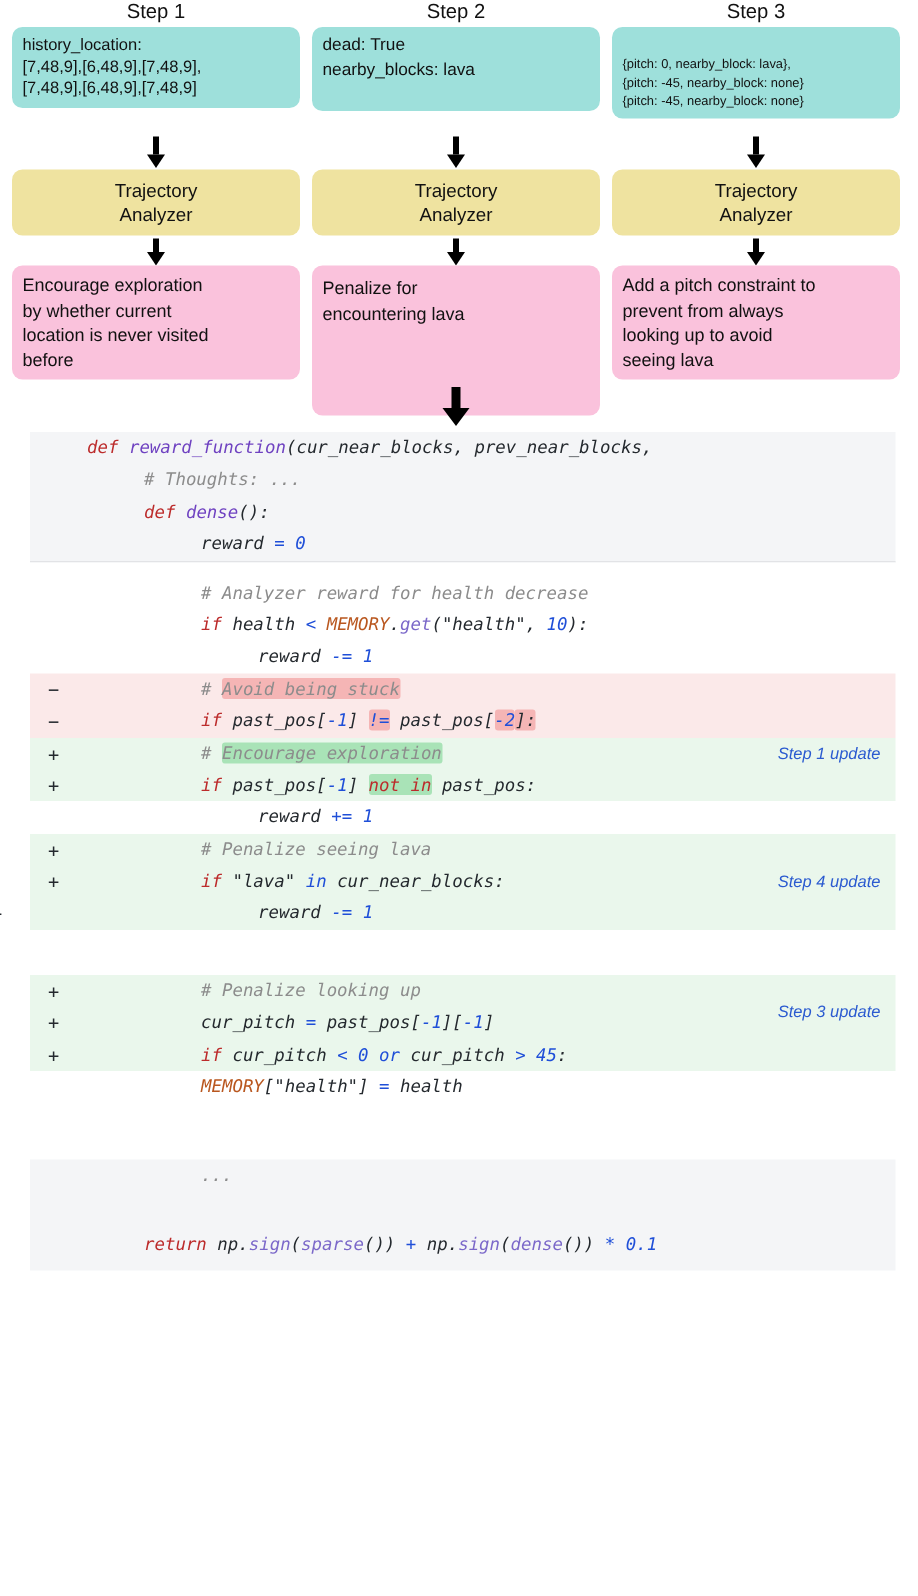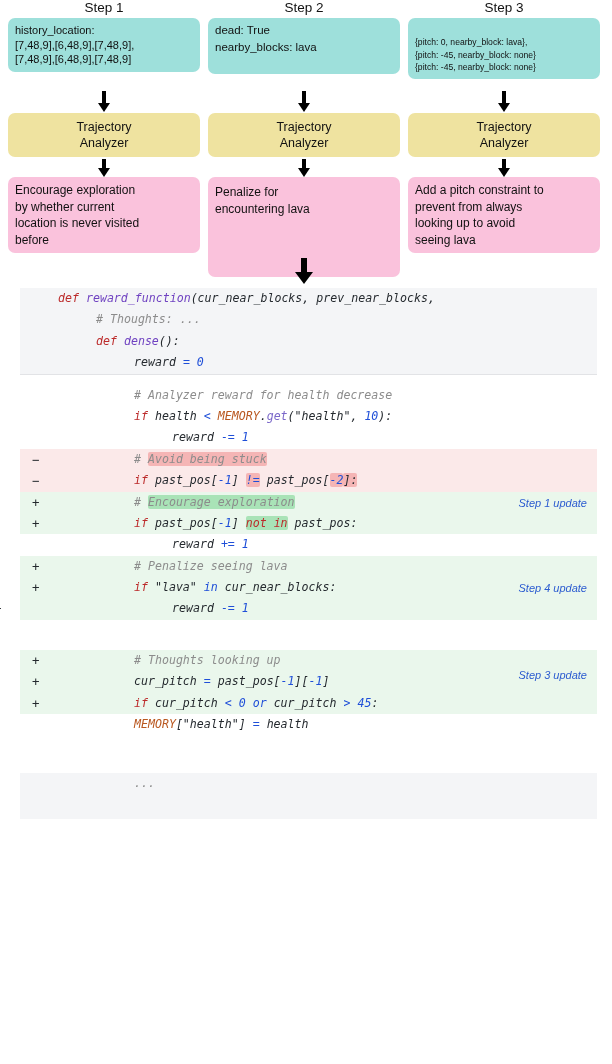--- a/index.html
+++ b/index.html
@@ -218,29 +218,30 @@
     <div class="ln" style="padding-left:114px"><span class="sign">+</span><span class="cm"># Penalize seeing lava</span></div>
     <div class="ln" style="padding-left:114px"><span class="sign">+</span><span class="kw">if</span><span class="st"> "lava" </span><span class="op">in</span><span> cur_near_blocks:</span></div>
     <div class="ln" style="padding-left:152px"><span class="sign" style="left:-26px">+</span><span>reward </span><span class="op">-=</span><span class="num"> 1</span></div>
   </div>
 
   <div class="seg gap"></div>
   <div class="seg plain" style="height:18px"></div>
 
   <div class="seg add">
     <div class="stepnote" style="top:15px">Step 3 update</div>
-    <div class="ln" style="padding-left:114px"><span class="sign">+</span><span class="cm"># Thoughts looking up</span></div>
+    <div class="ln" style="padding-left:114px"><span class="sign">+</span><span class="cm"># Penalize looking up</span></div>
     <div class="ln" style="padding-left:114px"><span class="sign">+</span><span>cur_pitch </span><span class="op">=</span><span> past_pos[</span><span class="num">-1</span><span>][</span><span class="num">-1</span><span>]</span></div>
     <div class="ln" style="padding-left:114px"><span class="sign">+</span><span class="kw">if</span><span> cur_pitch </span><span class="op">&lt;</span><span class="num"> 0 </span><span class="op">or</span><span> cur_pitch </span><span class="op">&gt;</span><span class="num"> 45</span><span>:</span></div>
   </div>
 
   <div class="seg plain">
     <div class="ln" style="padding-left:114px"><span class="mem">MEMORY</span><span>["health"] </span><span class="op">=</span><span> health</span></div>
   </div>
 
   <div class="seg plain" style="height:38px"></div>
 
   <div class="seg gray">
     <div class="ln" style="padding-left:114px"><span class="cm">...</span></div>
     <div class="ln" style="height:24px"></div>
+    <div class="ln" style="padding-left:76px;height:28px"><span class="kw">return</span><span> np.</span><span class="fn2">sign</span><span>(</span><span class="fn2">sparse</span><span>()) </span><span class="op">+</span><span> np.</span><span class="fn2">sign</span><span>(</span><span class="fn2">dense</span><span>()) </span><span class="op">*</span><span class="num"> 0.1</span></div>
   </div>
 
 </div>
 
 </body></html>

